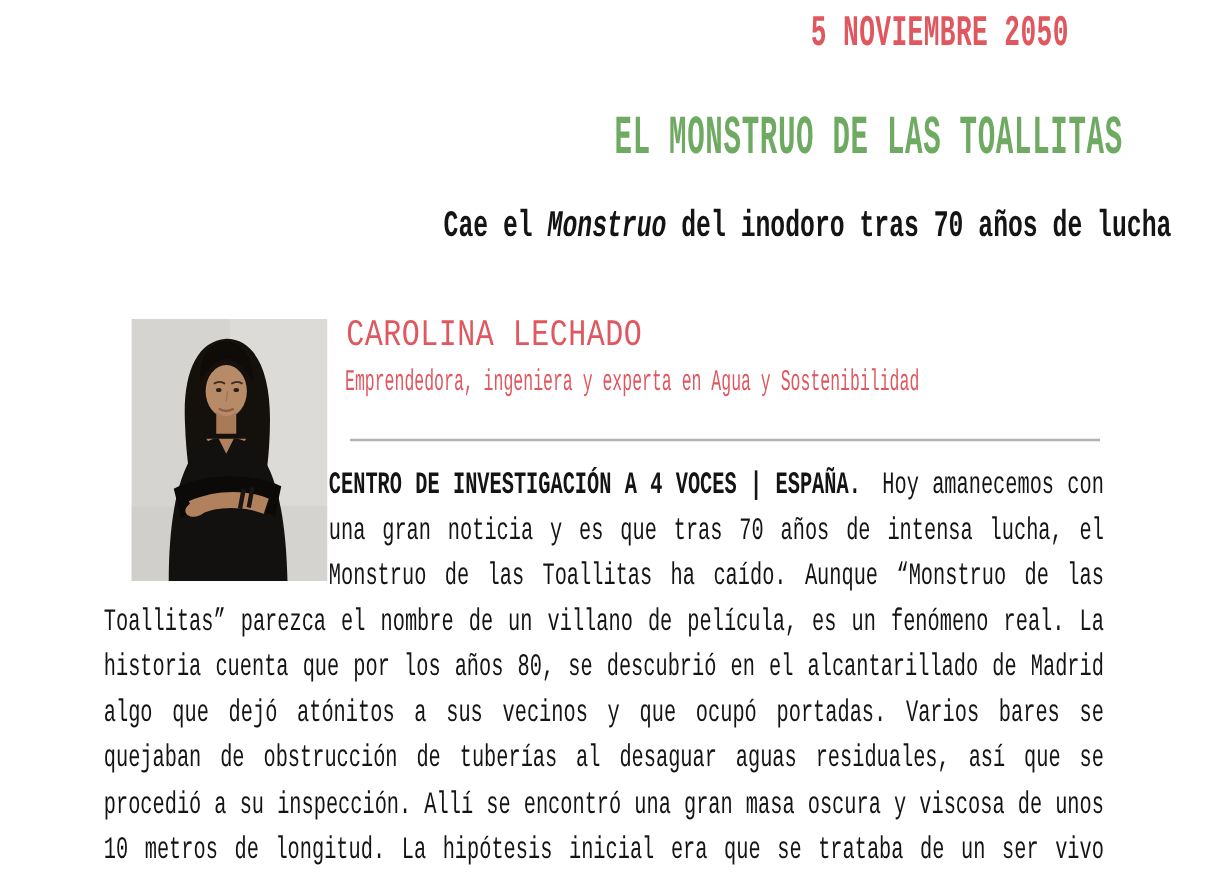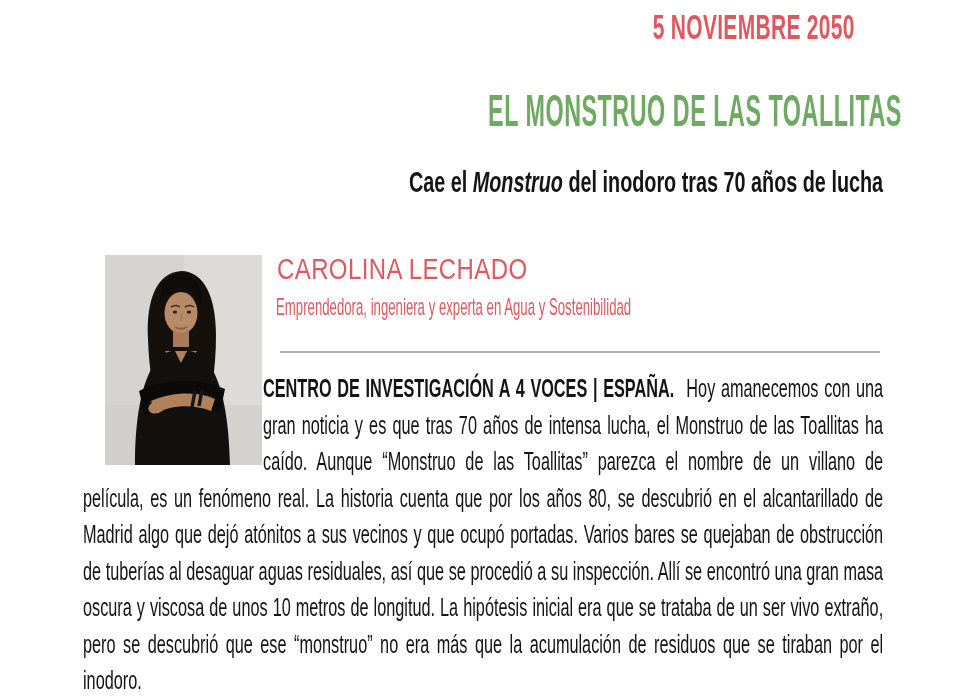--- a/index.html
+++ b/index.html
@@ -6,21 +6,21 @@
     margin: 0;
     padding: 0;
     background: #ffffff;
   }
   .page {
     position: relative;
     width: 973px;
     height: 699px;
     background: #ffffff;
     overflow: hidden;
-    font-family: Liberation Sans, sans-serif;
+    font-family: Liberation Mono, monospace;
     color: #141414;
   }
   
   .date {
     position: absolute;
     top: 6px;
     right: 118px;
     font-size: 35px;
     font-weight: 700;
     line-height: 1.2;

